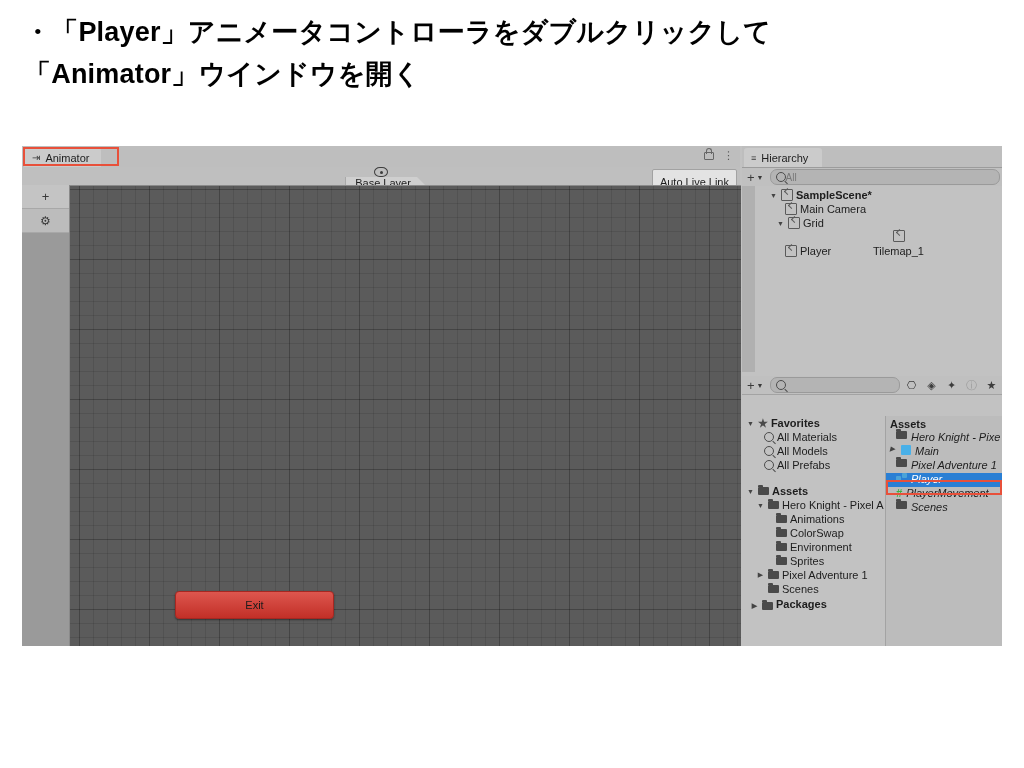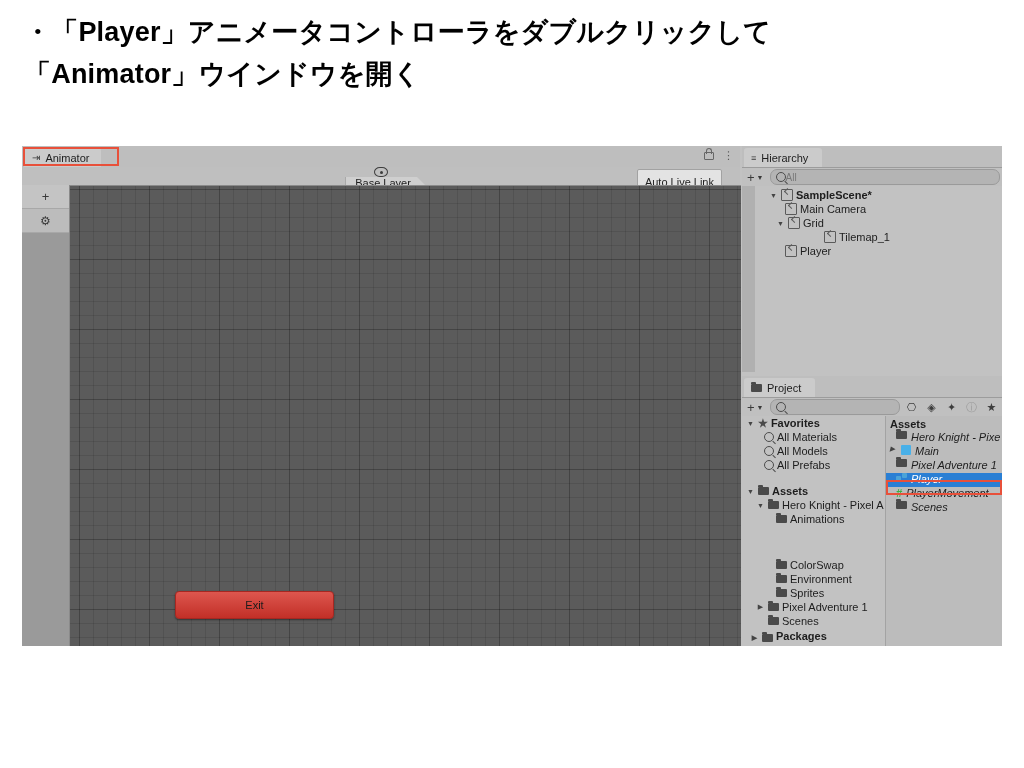--- a/index.html
+++ b/index.html
@@ -119,21 +119,21 @@
     content: "";
     position: absolute;
     right: -9px; top: 0;
     width: 0; height: 0;
     border-top: 9px solid transparent;
     border-bottom: 9px solid transparent;
     border-left: 9px solid #cfcfcf;
   }
   .auto-live-link {
     position: absolute;
-    right: 18px; top: 2px;
+    right: 3px; top: 2px;
     height: 15px;
     padding: 4px 7px;
     background: #e3e3e3;
     border: 1px solid #a2a2a2;
     border-radius: 2px;
     display: flex;
     align-items: center;
     font-size: 11px;
   }
 
@@ -529,47 +529,39 @@
           </div>
 
           <div class="tree-row" style="padding-left:21px;">
             <span class="tw">▼</span>
             <span class="ico">
                 <span class="cube-outline"></span>
               </span>
             <span>Grid</span>
           </div>
 
-          <div class="tree-row" style="padding-left:69px;">
+          <div class="tree-row" style="padding-left:40px;flex-direction:column;">
             <span class="ico">
                 <span class="cube-outline"></span>
               </span>
             <span>Tilemap_1</span>
           </div>
 
           <div class="tree-row" style="padding-left:30px;">
             <span class="ico">
                 <span class="cube-outline"></span>
               </span>
             <span>Player</span>
           </div>
 
         </div>
       </div>
     </div>
 
     <div id="project-window">
-      <div class="panel-tabstrip">
-        <div class="panel-tab">
-          <span class="ico">
-              <span class="folder"></span>
-            </span>
-          <span>Project</span>
-        </div>
-      </div>
       <div class="panel-toolbar">
         <div class="tb-plus">
           <span class="plusglyph">+</span>
           <span class="caret">▼</span>
         </div>
         <div class="search-field">
           <span class="magnifier ico"></span>
           <span></span>
         </div>
         <span class="tb-icon">⎔</span>
@@ -616,21 +608,21 @@
                 <span class="folder"></span>
               </span>
             <span>Hero Knight - Pixel A</span>
           </div>
           <div class="tree-row" style="padding-left:34px;">
             <span class="ico">
                 <span class="folder"></span>
               </span>
             <span>Animations</span>
           </div>
-          <div class="tree-row" style="padding-left:34px;margin-top:32px;">
+          <div class="tree-row" style="padding-left:34px;">
             <span class="ico">
                 <span class="folder"></span>
               </span>
             <span>ColorSwap</span>
           </div>
           <div class="tree-row" style="padding-left:34px;">
             <span class="ico">
                 <span class="folder"></span>
               </span>
             <span>Environment</span>

